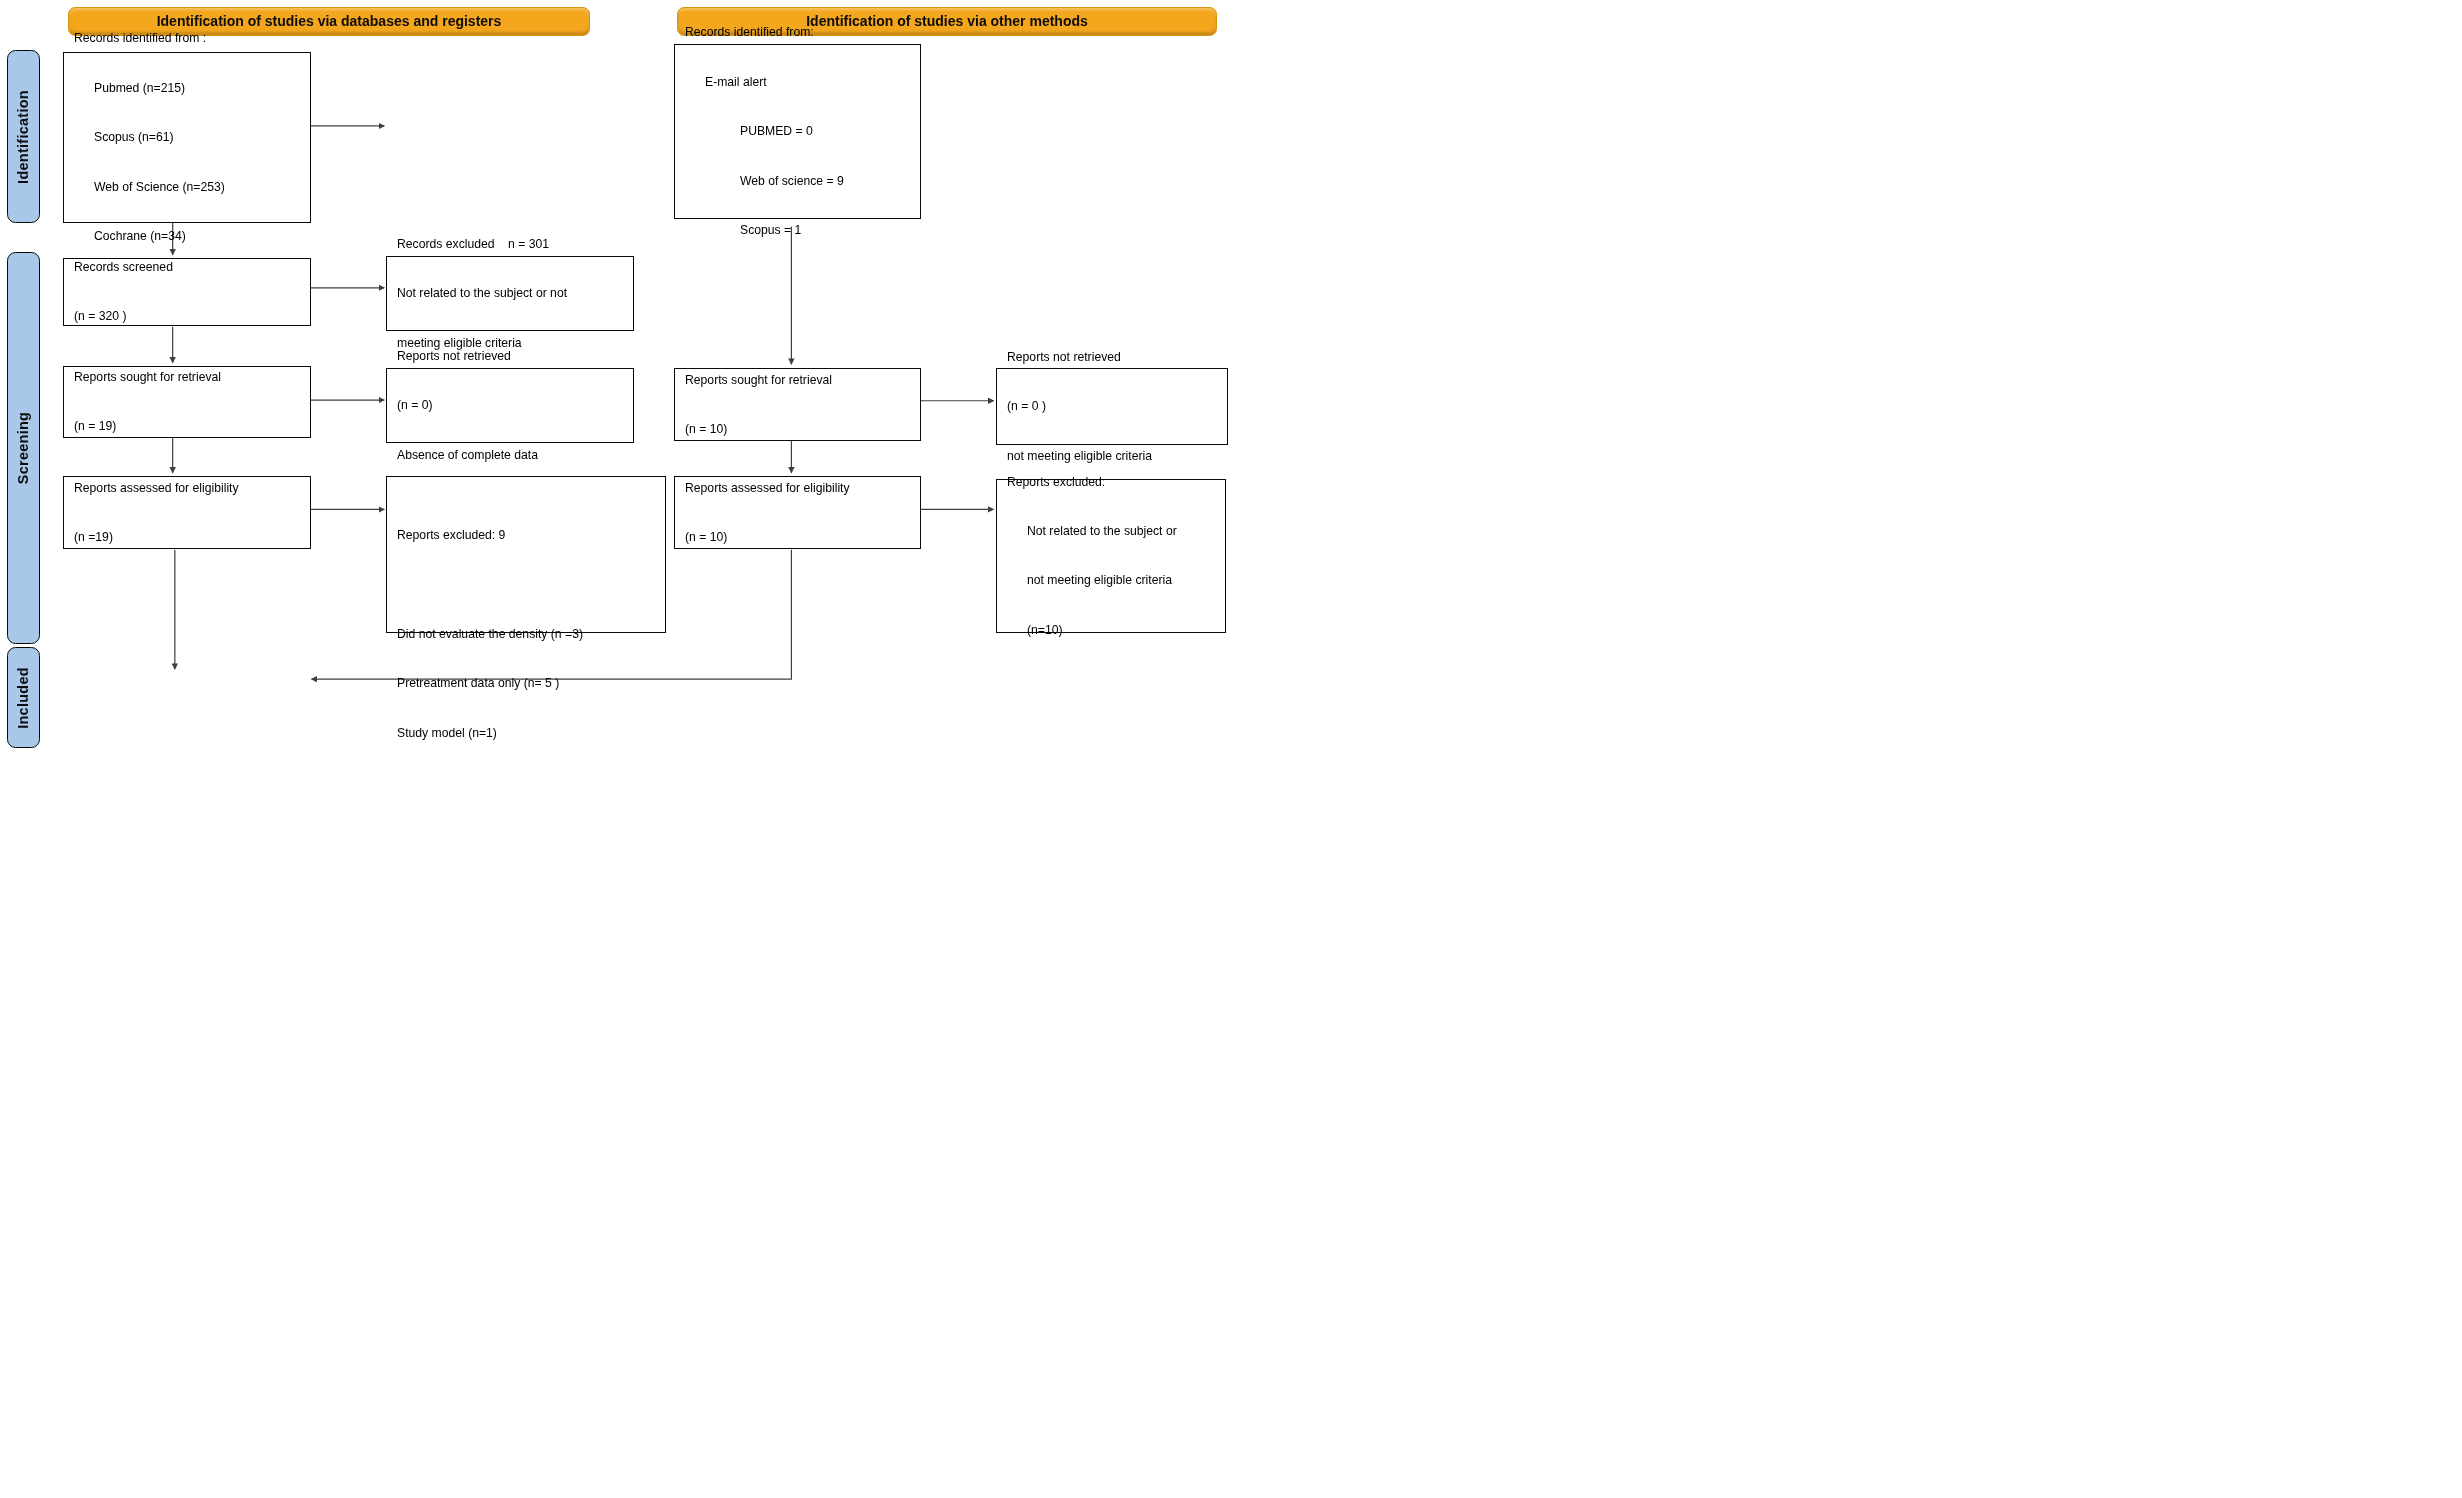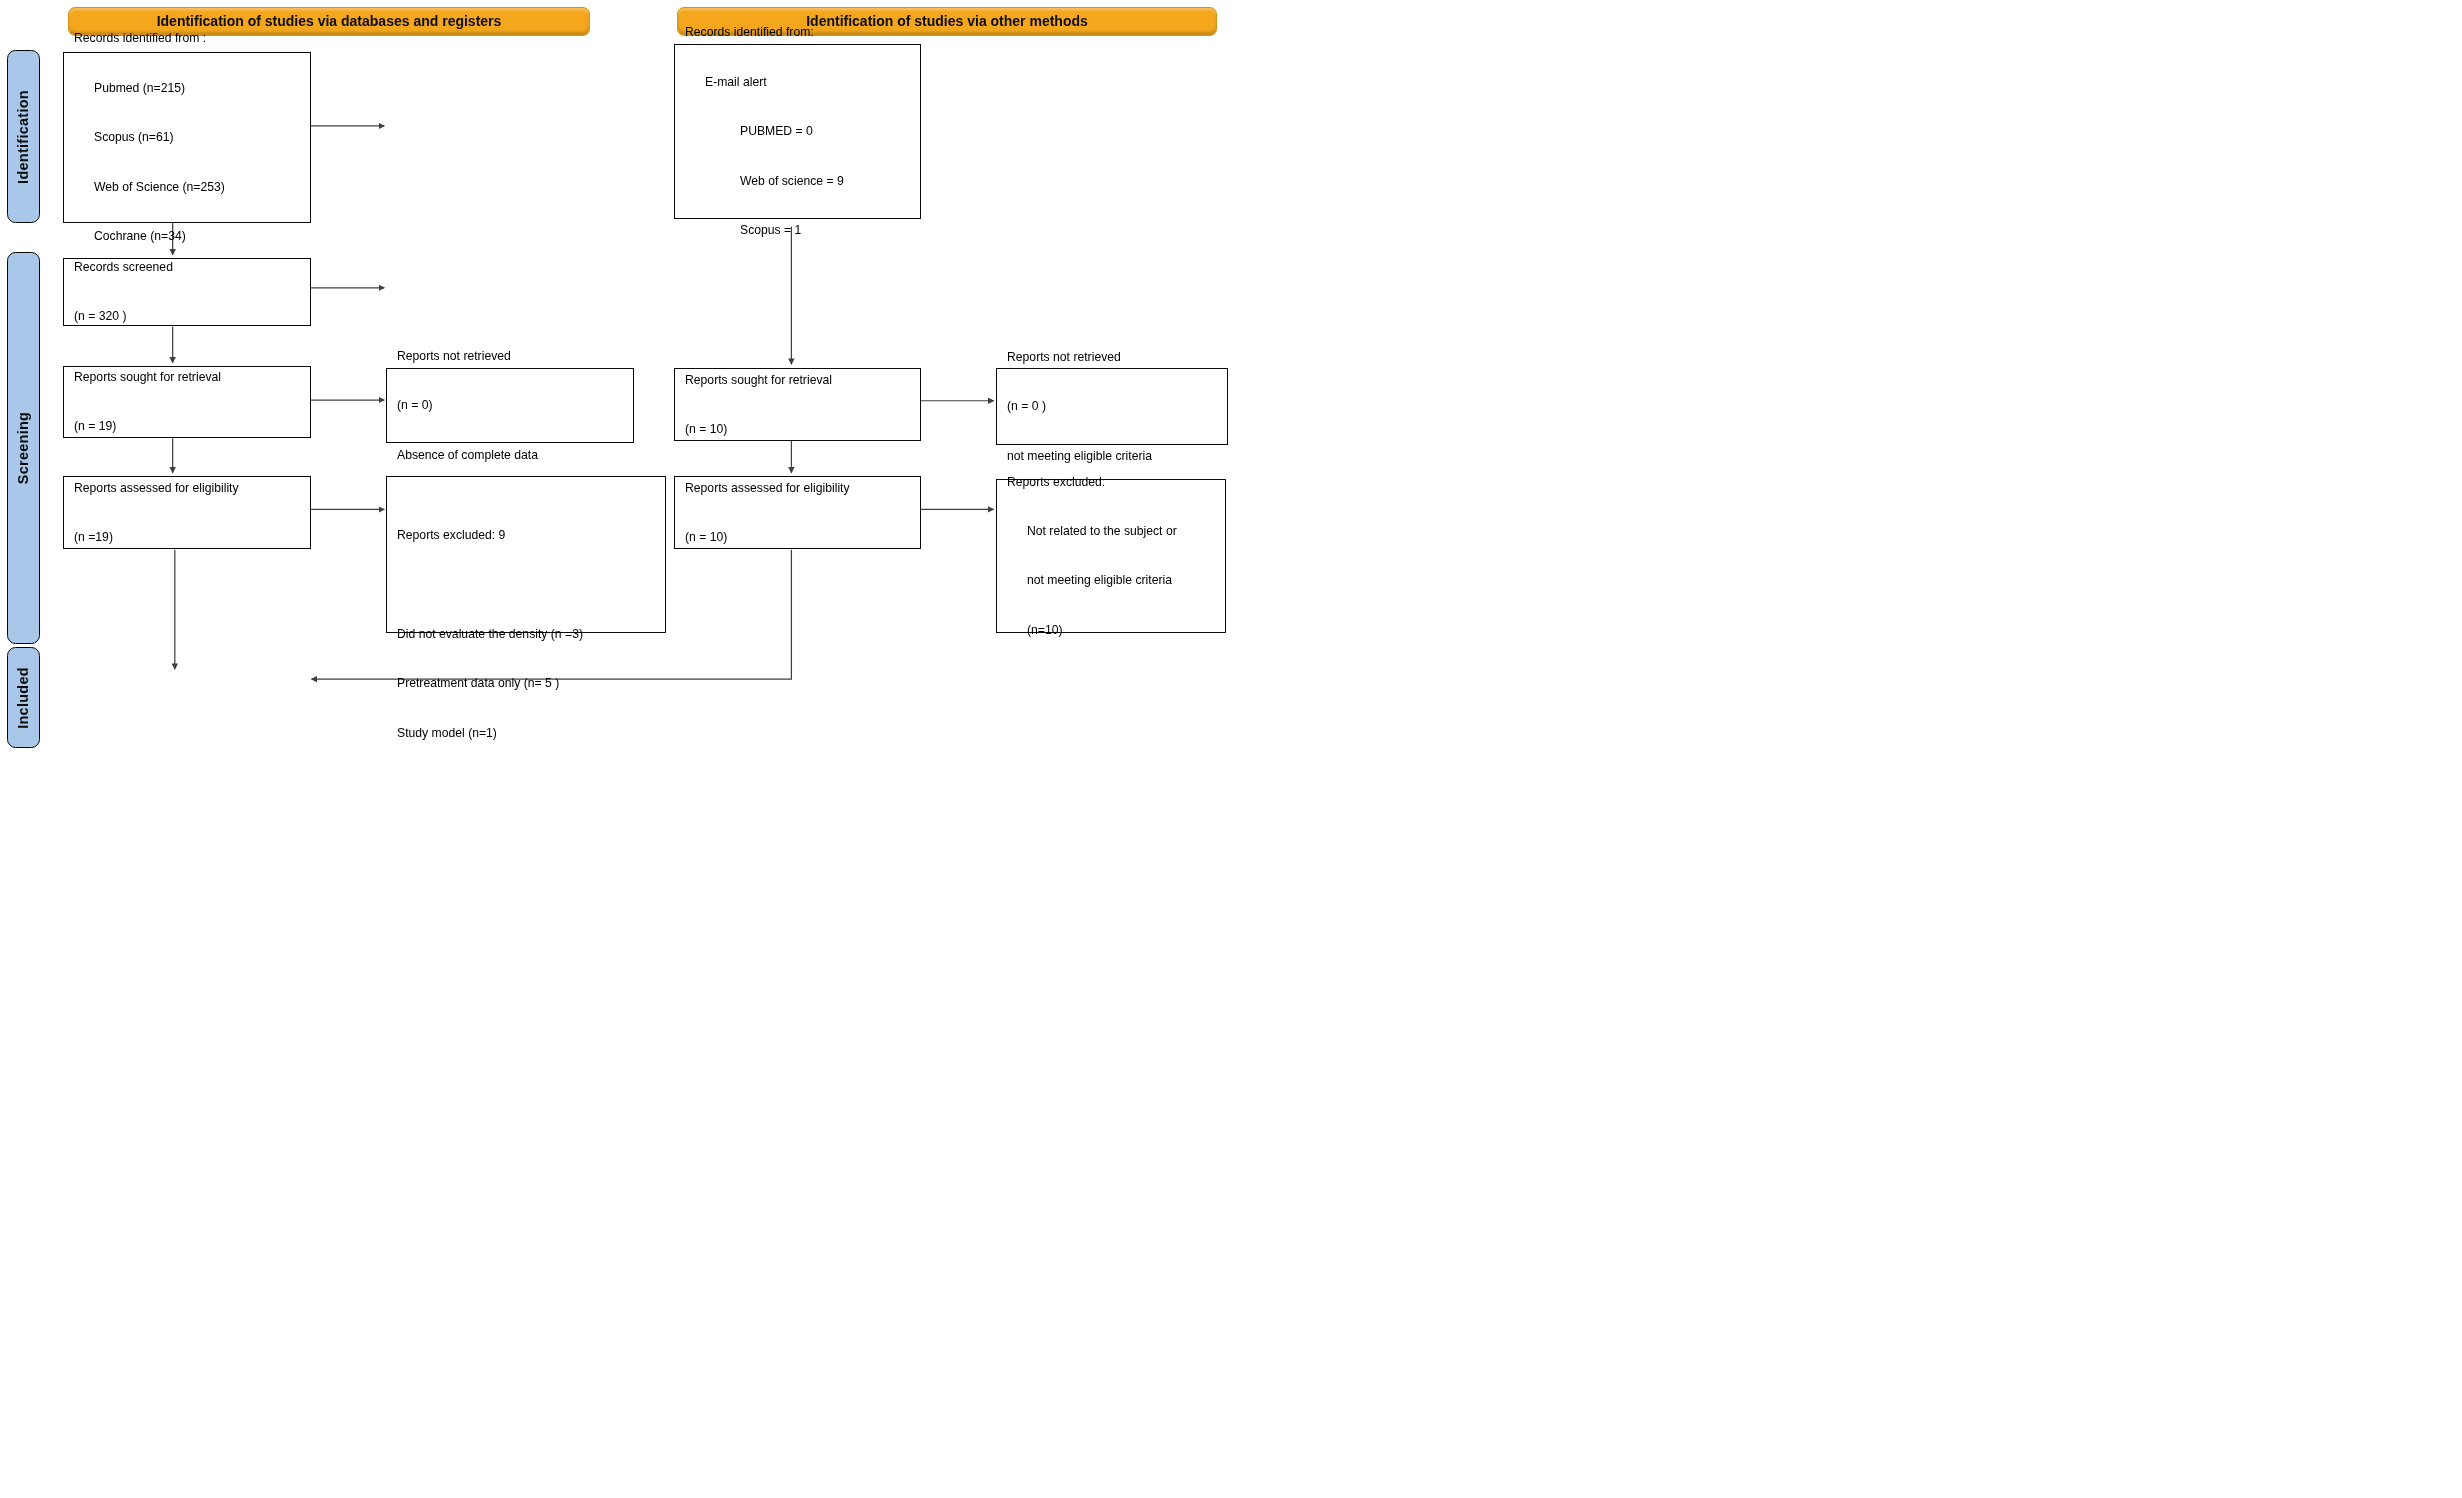--- a/index.html
+++ b/index.html
@@ -101,20 +101,27 @@
     </div>
   </div>
 
   <div class="box" style="left:63px;top:258px;width:248px;height:68px">
     <div class="box-text">
       <div class="bt-line">Records screened</div>
       <div class="bt-line">(n = 320 )</div>
     </div>
   </div>
 
+  <div class="box" style="left:386px;top:256px;width:248px;height:75px">
+    <div class="box-text">
+      <div class="bt-line">Records excluded    n = 301</div>
+      <div class="bt-line">Not related to the subject or not</div>
+      <div class="bt-line">meeting eligible criteria</div>
+    </div>
+  </div>
 
   <div class="box" style="left:63px;top:366px;width:248px;height:72px">
     <div class="box-text">
       <div class="bt-line">Reports sought for retrieval</div>
       <div class="bt-line">(n = 19)</div>
     </div>
   </div>
 
   <div class="box" style="left:386px;top:368px;width:248px;height:75px">
     <div class="box-text">

